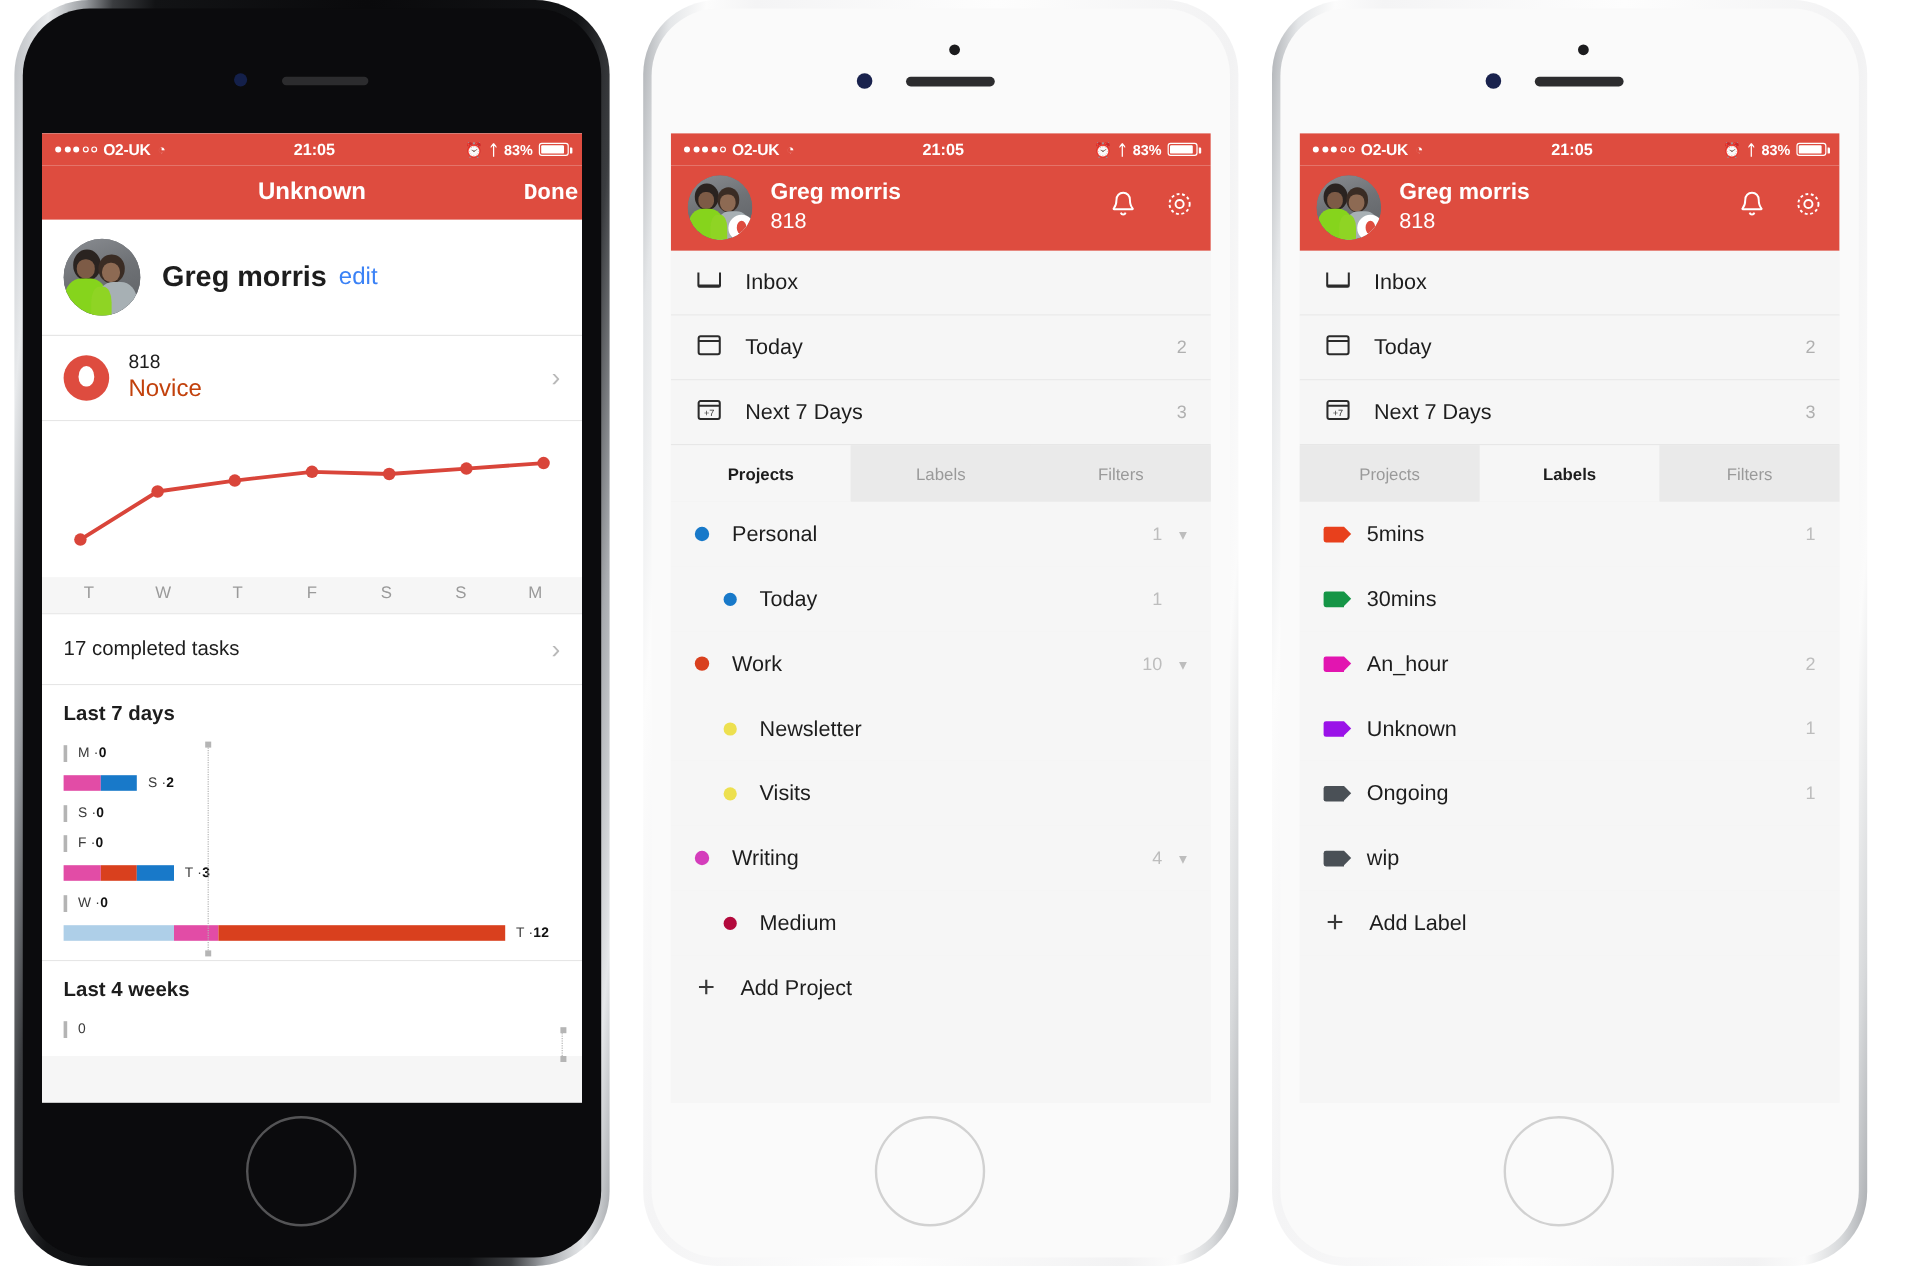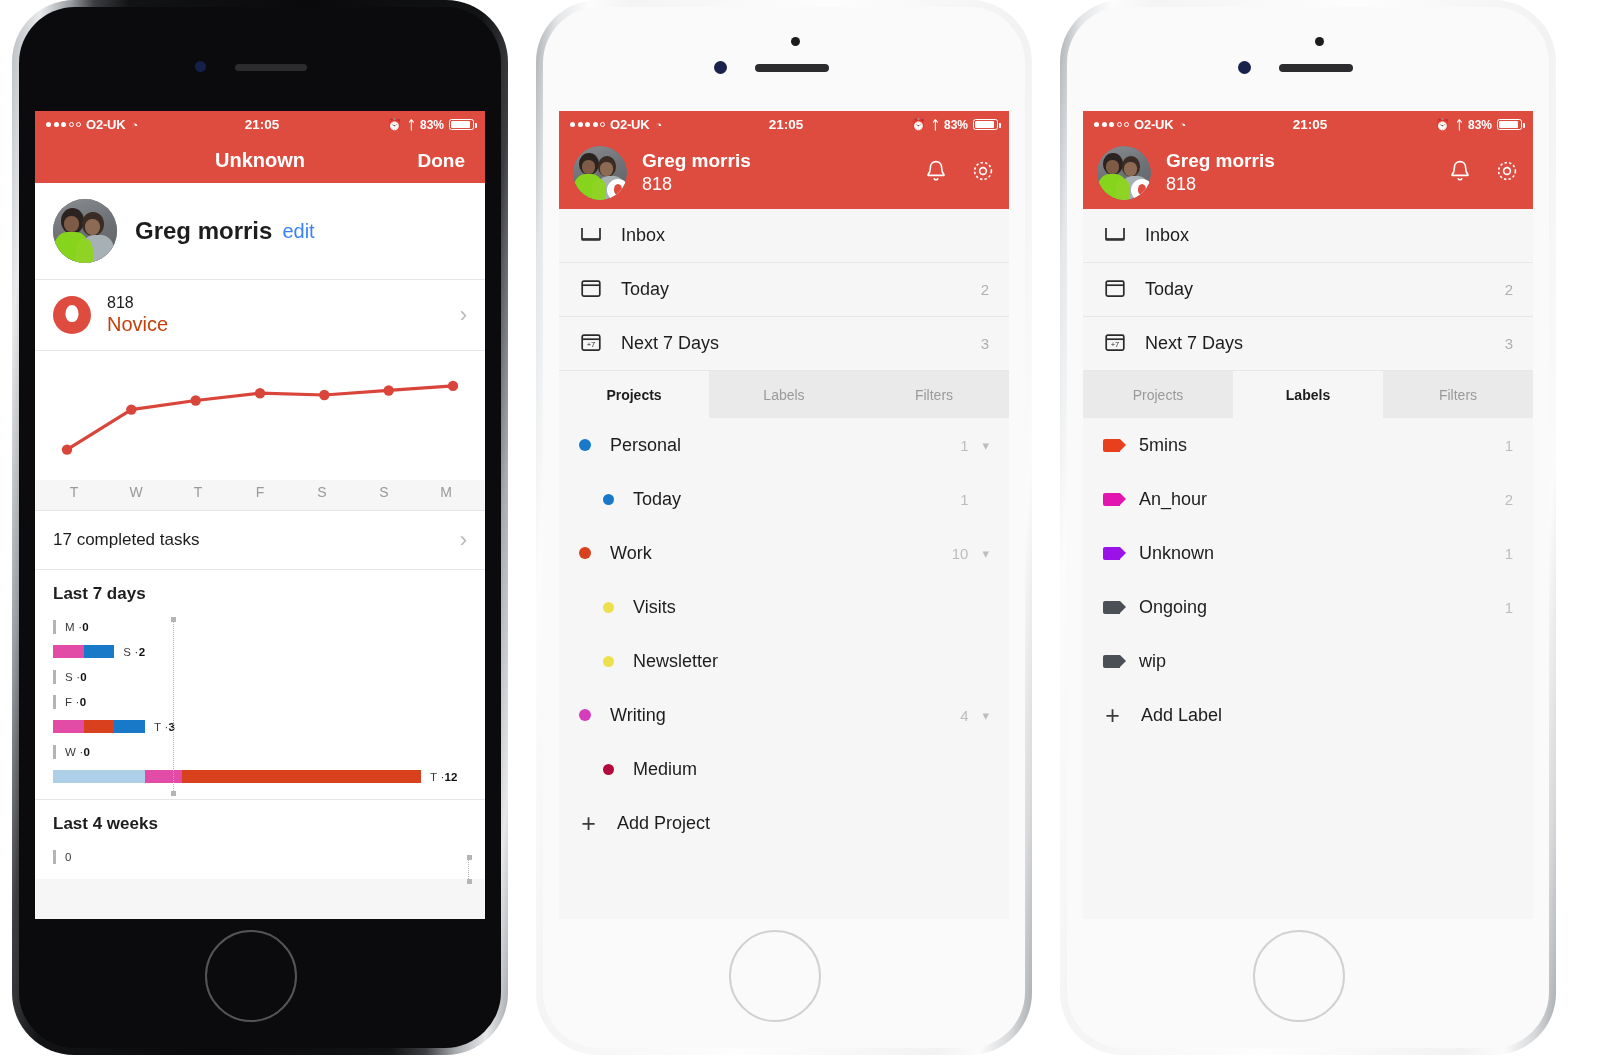--- a/index.html
+++ b/index.html
@@ -67,21 +67,21 @@
   }
   .batt::after{content:"";position:absolute;right:-3.5px;top:3px;width:2px;height:5px;background:#fff;border-radius:0 1px 1px 0;}
   .batt i{position:absolute;left:1.3px;top:1.3px;bottom:1.3px;background:#fff;border-radius:1px;display:block;}
 
   
   .navbar {
     height:45px; background:#DE4C3F; color:#fff; position:relative;
     display:flex; align-items:center; justify-content:center;
   }
   .navbar .title { font-size:20px; font-weight:bold; }
-  .navbar .done { position:absolute; right:20px; font-size:19px; font-weight:bold; }
+  .navbar .done { position:absolute; right:3px; font-size:19px; font-weight:bold;font-family:Liberation Mono, monospace; }
   .rowline { border-bottom:1px solid #e6e6e6; }
 
   .prof-row { display:flex; align-items:center; padding:16px 18px; background:#fff; }
   .avatar {
     width:64px; height:64px; border-radius:50%; overflow:hidden; position:relative;
     flex:none; background:#6c7076;
   }
   .avatar .sky{position:absolute;inset:0;background:linear-gradient(160deg,#8a8d92 0%,#6f7276 45%,#5d6064 100%);}
   .avatar .h1{position:absolute;left:12%;top:14%;width:36%;height:40%;border-radius:50%;background:#2a2320;}
   .avatar .h2{position:absolute;left:46%;top:20%;width:34%;height:38%;border-radius:50%;background:#3a2c24;}
@@ -452,27 +452,27 @@
             <span class="li-chev" style="visibility:hidden">▾</span>
           </div>
           <div class="listitem">
             <span class="dot" style="background: rgb(217, 64, 30);"></span>
             <span class="li-label">Work</span>
             <span class="li-count">10</span>
             <span class="li-chev">▾</span>
           </div>
           <div class="listitem sub">
             <span class="dot sm" style="background: rgb(237, 224, 79);"></span>
-            <span class="li-label">Visits</span>
+            <span class="li-label">Newsletter</span>
             <span class="li-count"></span>
             <span class="li-chev" style="visibility:hidden">▾</span>
           </div>
           <div class="listitem sub">
             <span class="dot sm" style="background: rgb(237, 224, 79);"></span>
-            <span class="li-label">Newsletter</span>
+            <span class="li-label">Visits</span>
             <span class="li-count"></span>
             <span class="li-chev" style="visibility:hidden">▾</span>
           </div>
           <div class="listitem">
             <span class="dot" style="background: rgb(212, 61, 187);"></span>
             <span class="li-label">Writing</span>
             <span class="li-count">4</span>
             <span class="li-chev">▾</span>
           </div>
           <div class="listitem sub">
@@ -594,20 +594,27 @@
         </div>
       <div id="p3-list">
           <div class="listitem">
             <span class="tag" style="background: rgb(232, 64, 28); --c: #E8401C; position: relative;">
               <span style="position: absolute; right: -6px; top: 0px; width: 0px; height: 0px; border-top: 6.5px solid transparent; border-bottom: 6.5px solid transparent; border-left: 6px solid rgb(232, 64, 28);"></span>
             </span>
             <span class="li-label">5mins</span>
             <span class="li-count">1</span>
           </div>
           <div class="listitem">
+            <span class="tag" style="background: rgb(21, 149, 70); --c: #159546; position: relative;">
+              <span style="position: absolute; right: -6px; top: 0px; width: 0px; height: 0px; border-top: 6.5px solid transparent; border-bottom: 6.5px solid transparent; border-left: 6px solid rgb(21, 149, 70);"></span>
+            </span>
+            <span class="li-label">30mins</span>
+            <span class="li-count"></span>
+          </div>
+          <div class="listitem">
             <span class="tag" style="background: rgb(226, 21, 176); --c: #E215B0; position: relative;">
               <span style="position: absolute; right: -6px; top: 0px; width: 0px; height: 0px; border-top: 6.5px solid transparent; border-bottom: 6.5px solid transparent; border-left: 6px solid rgb(226, 21, 176);"></span>
             </span>
             <span class="li-label">An_hour</span>
             <span class="li-count">2</span>
           </div>
           <div class="listitem">
             <span class="tag" style="background: rgb(154, 18, 232); --c: #9A12E8; position: relative;">
               <span style="position: absolute; right: -6px; top: 0px; width: 0px; height: 0px; border-top: 6.5px solid transparent; border-bottom: 6.5px solid transparent; border-left: 6px solid rgb(154, 18, 232);"></span>
             </span>

